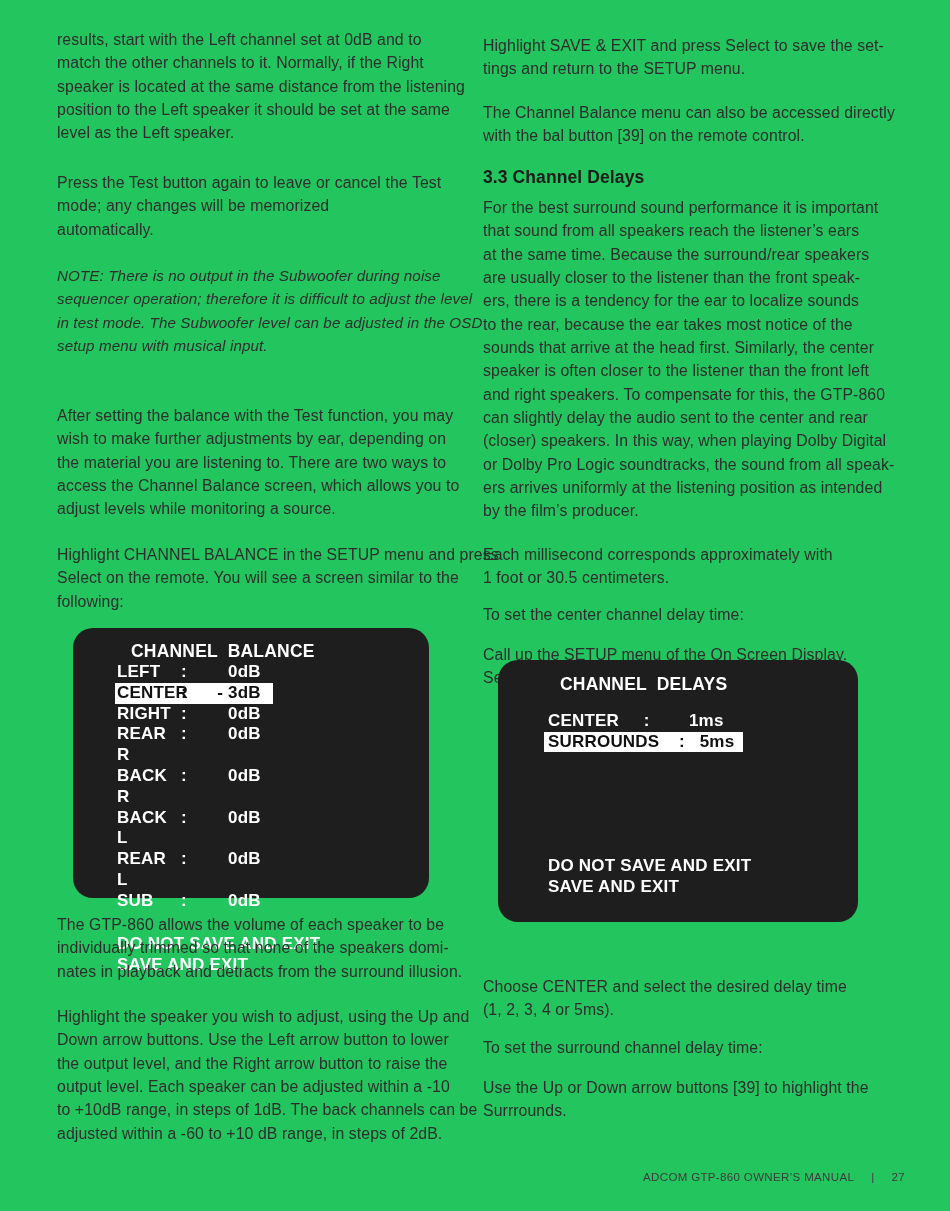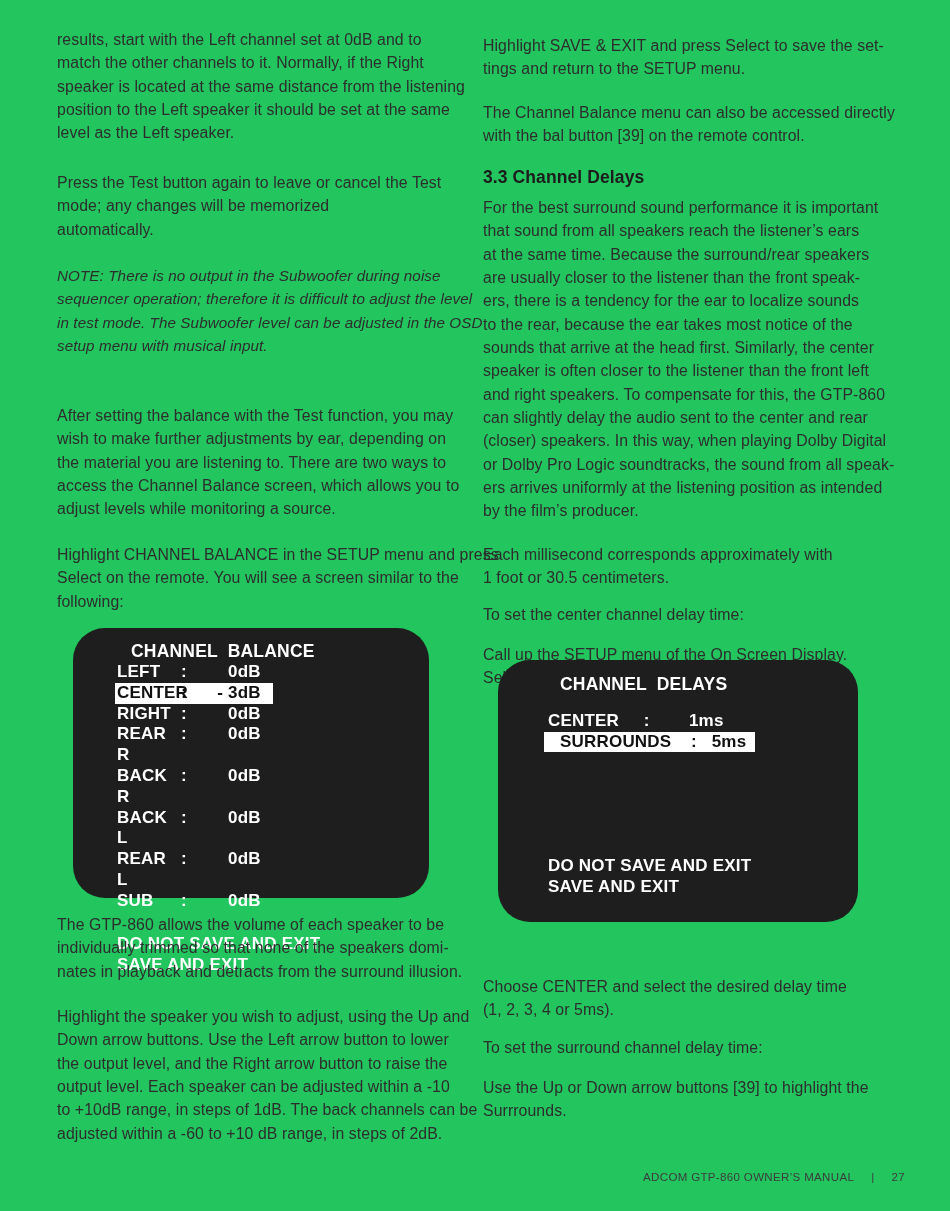--- a/index.html
+++ b/index.html
@@ -17,40 +17,40 @@
   }
   .note{
     font-size:15.2px;font-style:italic;line-height:23.33px;white-space:pre;
     color:#2d2d2d;letter-spacing:0.1px;
   }
   .heading{
     font-size:17.5px;font-weight:bold;color:#1c1c1c;letter-spacing:0.1px;
   }
   
   .osd{
-    position:absolute;background:#1e1e1e;border-radius:32px;color:#ffffff;
+    position:absolute;background:#1e1e1e;border-radius:20px;color:#ffffff;
     font-weight:bold;font-size:17px;letter-spacing:0.2px;
   }
   .osd-balance{left:16px;top:628px;width:356px;height:270px;padding:13px 0 0 44px;box-sizing:border-box;}
   .osd-delays{left:15px;top:660px;width:360px;height:262px;padding:14px 0 0 50px;box-sizing:border-box;}
   .osd-title{font-size:17.5px;line-height:21px;word-spacing:5px;}
   .osd-balance .osd-title{padding-left:14px;}
   .osd-delays .osd-title{padding-left:12px;}
   .osd-row{
     display:grid;grid-template-columns:64px 12px 35px auto;width:156px;
     line-height:20.8px;align-items:baseline;
   }
   .osd-row.hl{background:#ffffff;color:#111111;padding-left:2px;margin-left:-2px;}
   .osd-sign{text-align:right;padding-right:5px;}
   .osd-rows{margin-top:0;}
   .osd-balance .osd-rows{margin-top:0;}
   .osd-options{margin-top:21px;line-height:21px;}
   .osd-delays .osd-rows{margin-top:15px;}
   .osd-delay-row{line-height:21px;white-space:pre;}
-  .osd-delay-row .hl-span{background:#ffffff;color:#111111;padding:0 9px 1px 16px;margin-left:-4px;}
+  .osd-delay-row .hl-span{background:#ffffff;color:#111111;padding:0 9px 1px 4px;margin-left:-4px;}
   .osd-delays .osd-options{margin-top:103px;}
   
   .footer{
     position:absolute;top:1171px;right:45px;font-size:11.5px;color:#3c3c3c;
     letter-spacing:0.35px;display:flex;align-items:baseline;gap:8px;
   }
   .footer .sep{margin:0 9px;}
 </style>
 </head>
 <body>

